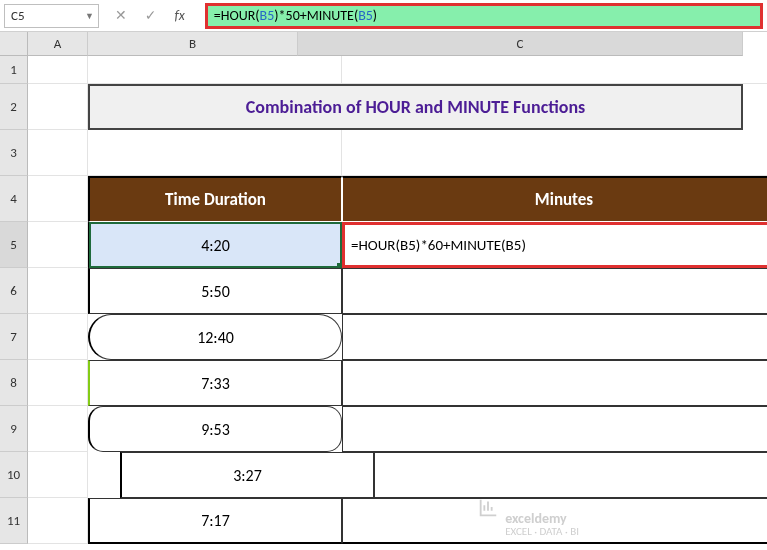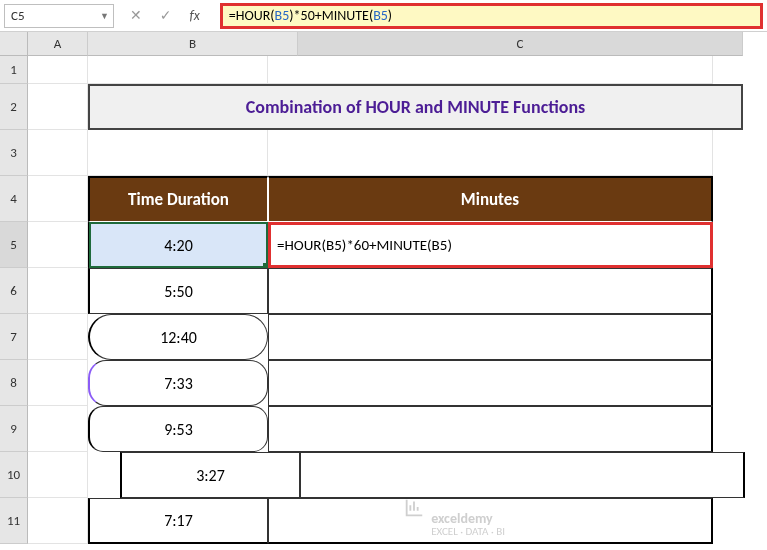--- a/index.html
+++ b/index.html
@@ -1,24 +1,24 @@
 <!DOCTYPE html>
 <html><head>
 <meta charset="utf-8">
 <style>
 * { box-sizing: border-box; margin: 0; padding: 0; }
 body { font-family: Calibri, Arial, sans-serif; font-size: 14px; background: #fff; width: 767px; height: 550px; overflow: hidden; position: relative; }
 
 .fb-container { display: flex; align-items: center; height: 32px; border-bottom: 1px solid #d0d0d0; background: #fff; padding: 2px 4px; }
-.name-box { width: 110px; height: 24px; border: 1px solid #bfbfbf; background: #fff; display: flex; align-items: center; padding: 0 6px; font-size: 13px; color: #333; position: relative; }
+.name-box { width: 95px; height: 24px; border: 1px solid #bfbfbf; background: #fff; display: flex; align-items: center; padding: 0 6px; font-size: 13px; color: #333; position: relative; }
 .name-box .dropdown-arrow { position: absolute; right: 4px; font-size: 9px; color: #777; }
 .fb-controls { display: flex; align-items: center; gap: 18px; padding: 0 16px; color: #999; }
 .fb-controls span { font-size: 14px; }
 .fx-label { font-style: italic; font-size: 13px; color: #555; margin-right: 4px; }
-.formula-input { flex: 1; height: 26px; border: 3px solid #e03030; padding: 2px 6px; font-size: 14px; background: #fef9c3; display: flex; align-items: center; }
+.formula-input { flex: 1; height: 26px; border: 3px solid #e03030; padding: 2px 6px; font-size: 14px; background: #86efac; display: flex; align-items: center; }
 .formula-input .eq { color: #000; }
 .formula-input .ref { color: #2768C5; }
 
 .sheet-area { display: flex; height: calc(100% - 32px); position: relative; }
 .corner-cell { width: 28px; height: 24px; background: #e6e6e6; border-right: 1px solid #bbb; border-bottom: 1px solid #bbb; }
 .col-headers { display: flex; height: 24px; }
 .col-header { background: #e6e6e6; border-right: 1px solid #ccc; border-bottom: 1px solid #bbb; display: flex; align-items: center; justify-content: center; font-size: 13px; color: #333; }
 .col-A { width: 60px; }
 .col-B { width: 210px; }
 .col-C { width: 445px; }
@@ -26,21 +26,21 @@
 .row-headers { display: flex; flex-direction: column; width: 28px; }
 .row-header { background: #e6e6e6; border-right: 1px solid #bbb; border-bottom: 1px solid #ccc; display: flex; align-items: center; justify-content: center; font-size: 13px; color: #333; }
 .rh-1 { height: 28px; }
 .rh-main { height: 46px; }
 
 .grid-wrap { position: relative; }
 .cells { display: flex; flex-direction: column; }
 .row { display: flex; }
 .cell { border-right: 1px solid #e3e3e3; border-bottom: 1px solid #e3e3e3; display: flex; align-items: center; justify-content: center; font-size: 16px; color: #000; padding: 0 4px; background: #fff; position: relative; }
 .cell.A { width: 60px; }
-.cell.B { width: 180px; }
+.cell.B { width: 254px; }
 .cell.C { width: 445px; }
 .cell.r1 { height: 28px; }
 .cell.rmain { height: 46px; }
 
 .title-cell { background: #f0f0f0; border: 2px solid #444; font-weight: bold; font-size: 18px; color: #4c1d95; }
 
 .header-cell { background: #6a3a11; color: #fff; font-weight: bold; font-size: 17px; border: 1px solid #fff; }
 .table-cell { border: 1px solid #333; background: #fff; font-size: 16px; }
 
 .selected-cell { background: #d9e6f8 !important; position: relative; }
@@ -146,21 +146,21 @@
         <div class="cell B rmain table-cell" style="border-left:2px solid #000;">5:50</div>
         <div class="cell C rmain table-cell" style="border-right:2px solid #000;"></div>
       </div>
       <div class="row">
         <div class="cell A rmain"></div>
         <div class="cell B rmain table-cell" style="border-left:2px solid #000;border-radius:23px;">12:40</div>
         <div class="cell C rmain table-cell" style="border-right:2px solid #000;"></div>
       </div>
       <div class="row">
         <div class="cell A rmain"></div>
-        <div class="cell B rmain table-cell" style="border-left:2px solid #8b5cf6;border-radius:18px;">7:33</div>
+        <div class="cell B rmain table-cell" style="border-left:2px solid #84cc16;">7:33</div>
         <div class="cell C rmain table-cell" style="border-right:2px solid #000;"></div>
       </div>
       <div class="row">
         <div class="cell A rmain"></div>
         <div class="cell B rmain table-cell" style="border-left:2px solid #000;border-radius:15px;">9:53</div>
         <div class="cell C rmain table-cell" style="border-right:2px solid #000;"></div>
       </div>
       <div class="row">
         <div class="cell A rmain"></div>
         <div class="cell B rmain table-cell" style="border-left:2px solid #000;margin-left:32px;">3:27</div>

